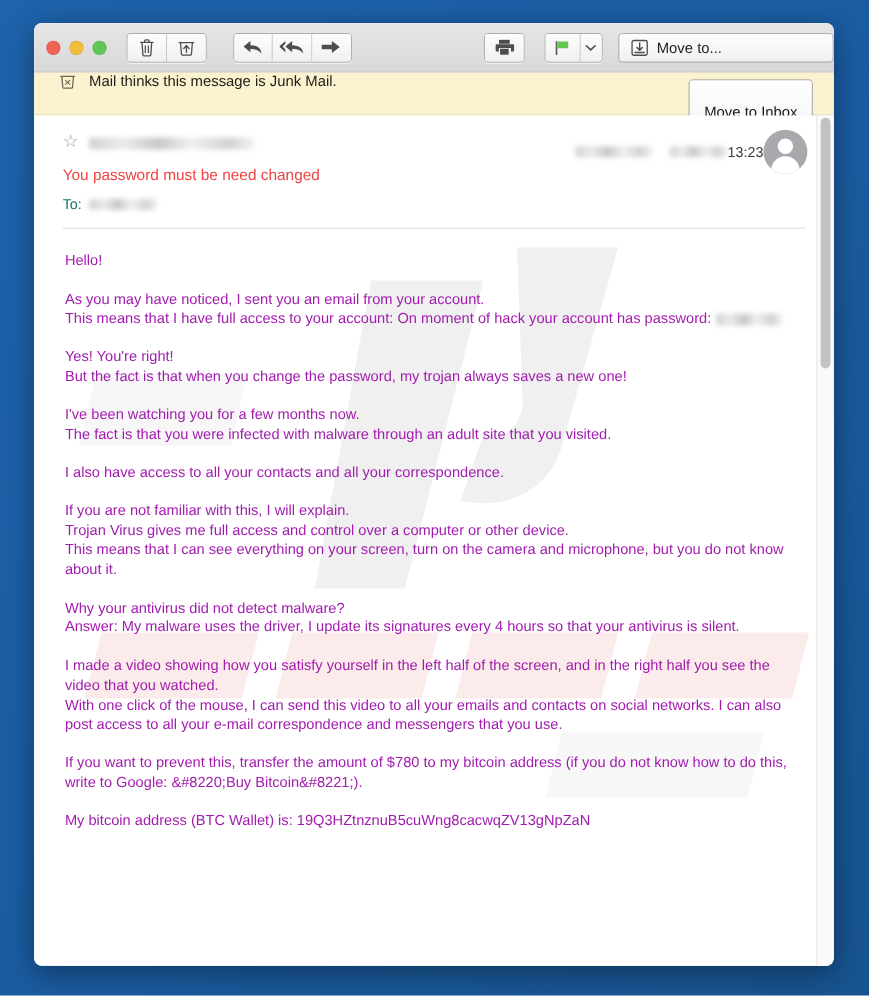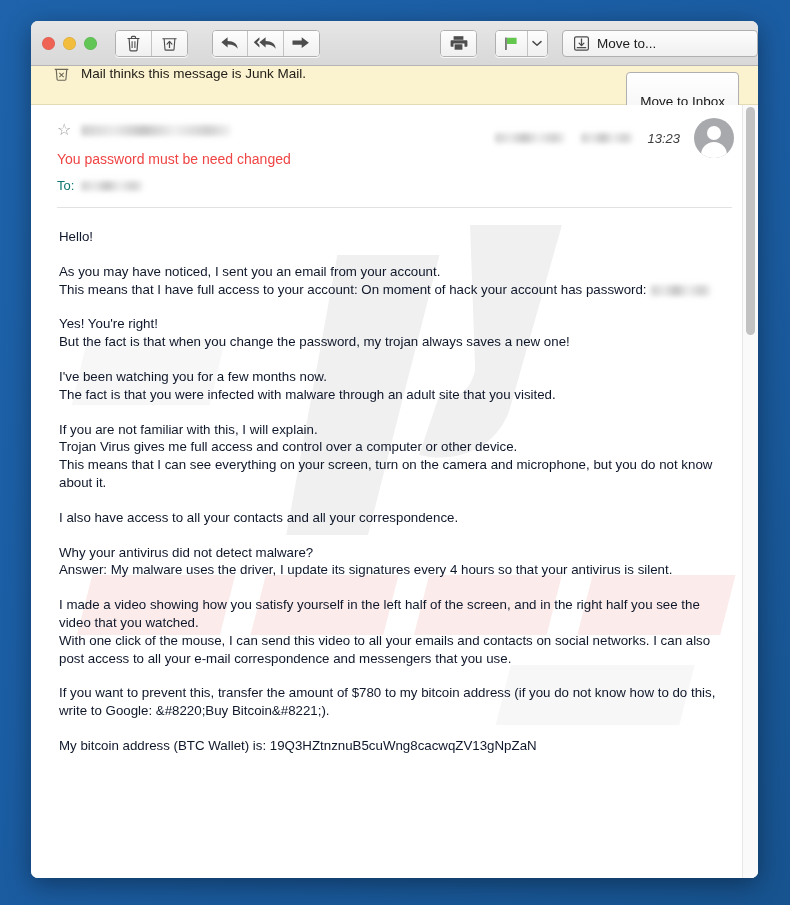--- a/index.html
+++ b/index.html
@@ -186,22 +186,20 @@
     display: flex;
     align-items: center;
     gap: 5px;
   }
   .hdr-right {
     position: absolute;
     right: 24px;
     top: 13px;
     display: flex;
     align-items: center;
-    gap: 14px;
-    font-style: italic;
   }
   .hdr-meta {
     display: flex;
     align-items: center;
     gap: 16px;
   }
   .time {
     font-size: 13px;
     color: #3d3d3d;
   }
@@ -237,21 +235,21 @@
     position: relative;
     z-index: 2;
   }
 
   .body-text {
     position: relative;
     z-index: 2;
     padding: 20px 28px 0 28px;
     font-size: 13.3px;
     line-height: 17.8px;
-    color: #0f172a;
+    color: #a21caf;
   }
   .body-text p {
     margin: 0 0 17px 0;
   }
   .body-text p:last-child { margin-bottom: 0; }
 
   
   .scroll-track {
     position: absolute;
     right: 0;
@@ -413,22 +411,22 @@
       </div>
     </div>
 
     <div class="divider"></div>
 
     <div class="body-text">
         <p>Hello!</p>
         <p>As you may have noticed, I sent you an email from your account.<br>This means that I have full access to your account: On moment of hack your account has password:<span class="blurred b-pass"></span></p>
         <p>Yes! You're right!<br>But the fact is that when you change the password, my trojan always saves a new one!</p>
         <p>I've been watching you for a few months now.<br>The fact is that you were infected with malware through an adult site that you visited.</p>
+        <p>I also have access to all your contacts and all your correspondence.</p>
         <p>If you are not familiar with this, I will explain.<br>Trojan Virus gives me full access and control over a computer or other device.<br>This means that I can see everything on your screen, turn on the camera and microphone, but you do not know about it.</p>
-        <p>I also have access to all your contacts and all your correspondence.</p>
         <p>Why your antivirus did not detect malware?<br>Answer: My malware uses the driver, I update its signatures every 4 hours so that your antivirus is silent.</p>
         <p>I made a video showing how you satisfy yourself in the left half of the screen, and in the right half you see the video that you watched.<br>With one click of the mouse, I can send this video to all your emails and contacts on social networks. I can also post access to all your e-mail correspondence and messengers that you use.</p>
         <p>If you want to prevent this, transfer the amount of $780 to my bitcoin address (if you do not know how to do this, write to Google: &amp;#8220;Buy Bitcoin&amp;#8221;).</p>
         <p>My bitcoin address (BTC Wallet) is: 19Q3HZtnznuB5cuWng8cacwqZV13gNpZaN</p>
       </div>
 
     <div class="scroll-track">
       <div class="scroll-thumb"></div>
     </div>
   </div>

